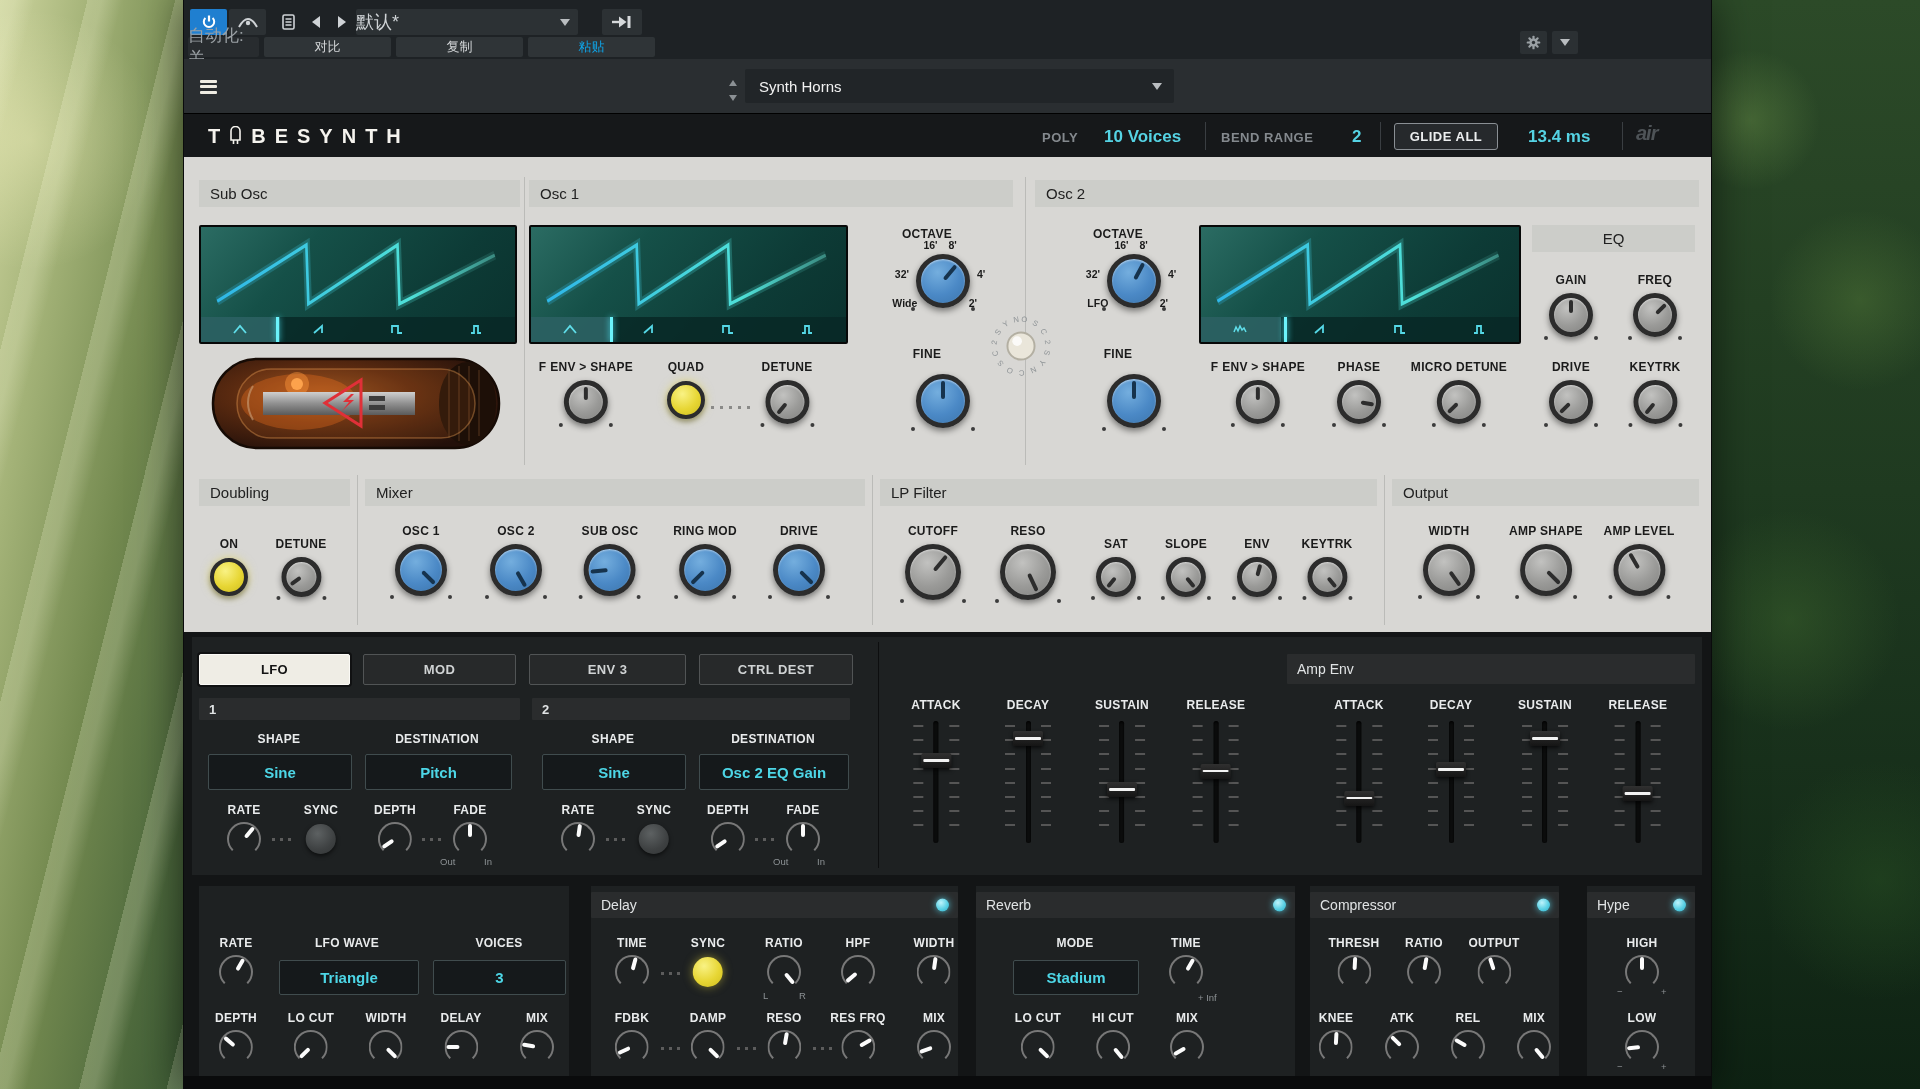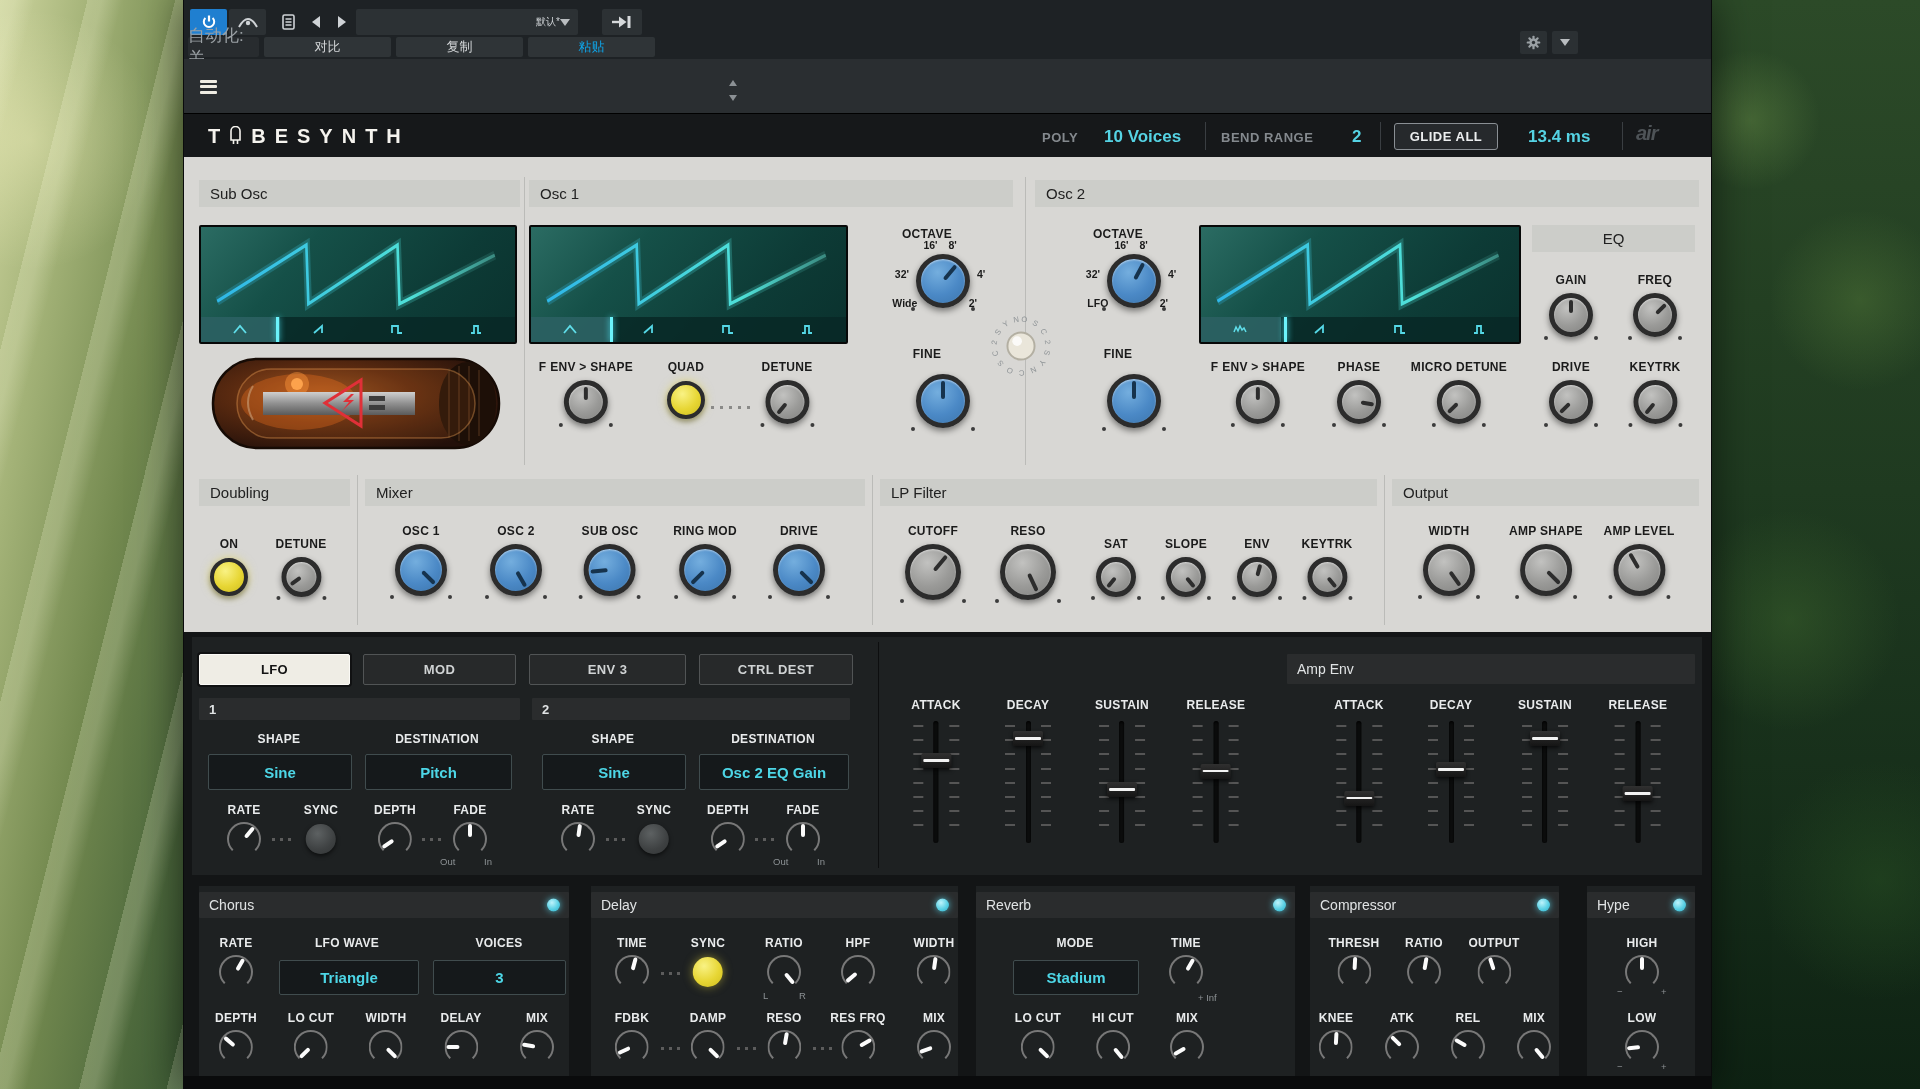--- a/index.html
+++ b/index.html
@@ -152,21 +152,21 @@
         <path d="M3.5 5 h6 M3.5 8 h6 M3.5 11 h6" stroke="#cfd3d6" stroke-width="1.4"></path>
       </svg>
     </div>
     <div class="tbtn" style="left:120px;top:9px;width:24px;height:26px;background:transparent">
         <span class="tri left"></span>
       </div>
     <div class="tbtn" style="left:146px;top:9px;width:24px;height:26px;background:transparent">
         <span class="tri right"></span>
       </div>
     <div class="tbtn" style="left:172px;top:9px;width:222px;height:26px">
-      <span style="flex:1;text-align:right;font-size:10px">默认*</span>
+      <span style="flex:1;text-align:left;font-size:18px">默认*</span>
       <span class="tri down" style="margin-right:8px"></span>
     </div>
     <div class="tbtn" style="left:418px;top:9px;width:40px;height:26px">
       <svg width="22" height="14" viewBox="0 0 22 14">
         <path d="M1 7 h9" stroke="#d6d9db" stroke-width="2.4"></path>
         <path d="M8 1.5 L15.5 7 L8 12.5 Z" fill="#d6d9db"></path>
         <rect x="16.5" y="1" width="3" height="12" fill="#d6d9db"></rect>
       </svg>
     </div>
     <div class="cnbtn" style="left:4px;top:37px;width:71px;height:20px;background:#282c2f;color:#9aa0a4;font-size:17px">
@@ -199,20 +199,24 @@
   </div>
 
   <div id="presetstrip" class="abs">
     <div class="abs hamburger" style="left:16px;top:18px">
       <span></span>
         <span></span>
         <span></span>
     </div>
     <div class="abs" style="left:545px;top:13px"><span class="tri up-s"></span></div>
     <div class="abs" style="left:545px;top:28px"><span class="tri down-s"></span></div>
+    <div class="abs" style="left:561px;top:10px;width:429px;height:34px;background:#212528;border-radius:2px;display:flex;align-items:center">
+      <span style="margin-left:14px;color:#f2f2f2;font-size:15px">Synth Horns</span>
+      <span class="tri down" style="position:absolute;right:12px"></span>
+    </div>
   </div>
 
   <div id="tsheader" class="abs">
     <div class="abs" style="left:24px;top:11px;display:flex;align-items:center;color:#f5f3ee;font-size:20px;font-weight:bold;letter-spacing:9px">
       <span>T</span>
       <svg width="13" height="21" viewBox="0 0 13 21" style="margin:0 9px 0 0">
         <path d="M2 14 V5 A4.5 4.5 0 0 1 11 5 V14 Z" fill="none" stroke="#f5f3ee" stroke-width="1.6"></path>
         <path d="M4.5 14 v4 M8.5 14 v4" stroke="#f5f3ee" stroke-width="1.6"></path>
       </svg>
       <span>BESYNTH</span>
@@ -898,24 +902,20 @@
         <div class="dlabel">RELEASE</div>
         <div class="slide">
           <div class="stick l"></div>
           <div class="stick r"></div>
           <div class="strack"></div>
           <div class="shandle" style="top: 65.4px;"></div>
         </div>
       </div>
 
     <div class="dpanel" style="left:15px;top:254px;width:370px;height:190px">
-      <div class="pnlhdr" style="left:0;top:6px;width:100%;height:26px">
-        <span>Chorus</span>
-          <span class="led"></span>
-      </div>
       <div class="dkunit" style="left:37px;top:50px">
           <div class="dlabel">RATE</div>
           <div class="dkwrap">
             <div class="dkarc"></div>
             <div class="dkptr" style="transform: rotate(30deg);"></div>
           </div>
         </div>
       <div class="dlabel abs" style="left:148px;top:50px;transform:translateX(-50%)">LFO WAVE</div>
       <div class="vbox" style="left:80px;top:74px;width:138px;height:33px">
           <span>Triangle</span>

